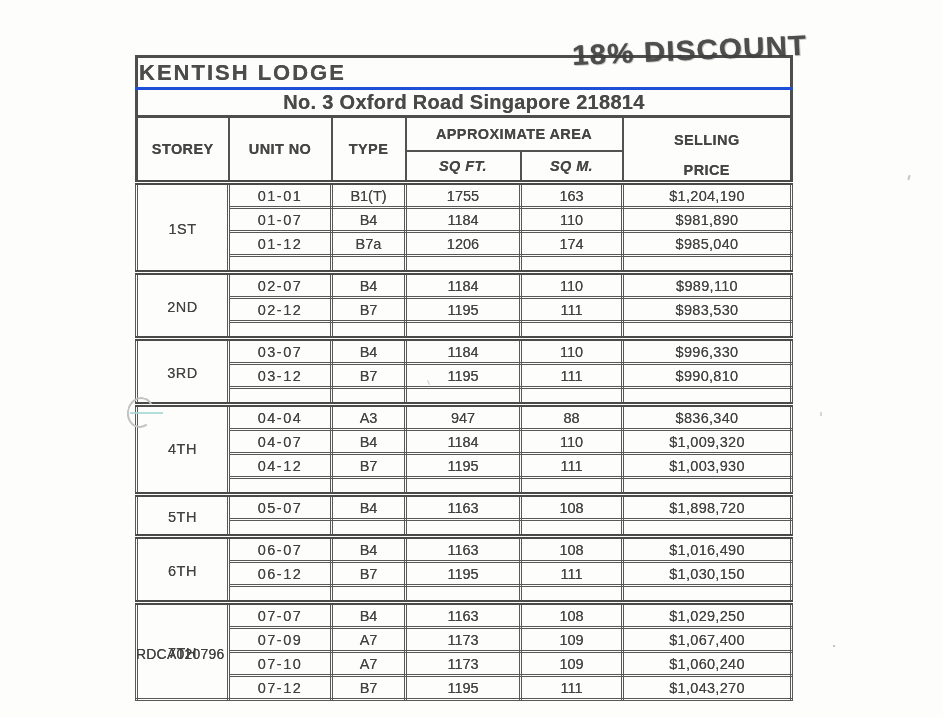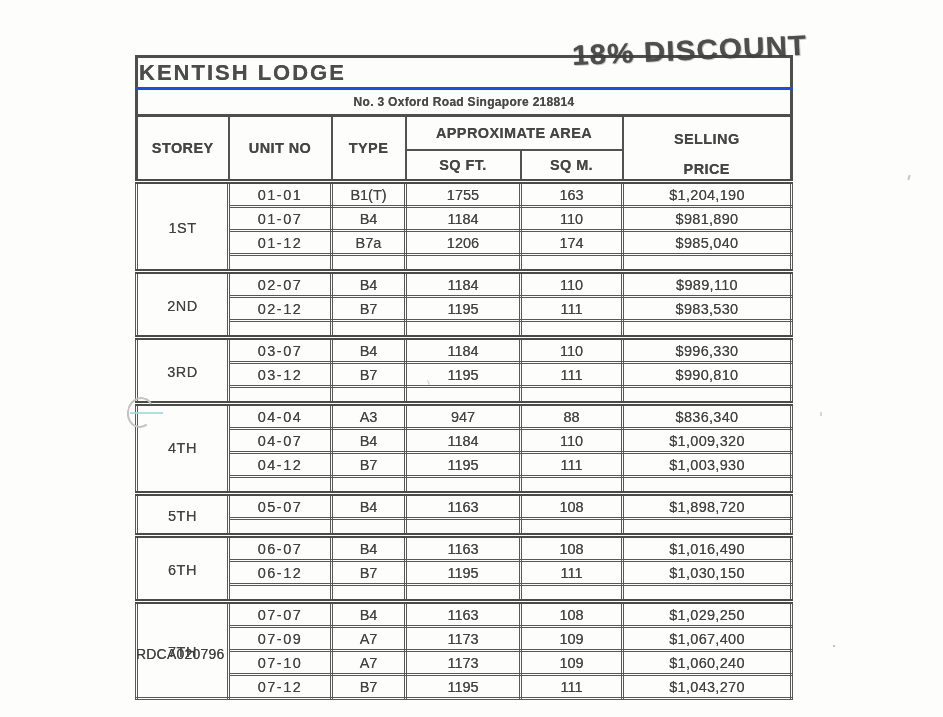--- a/index.html
+++ b/index.html
@@ -24,30 +24,30 @@
   tr.title-row td{
     height:27px;text-align:left;vertical-align:middle;
     border-bottom:3px solid #1d4ed8;
     border-radius:7px;
   }
   .title-text{
     font-size:22px;font-weight:600;letter-spacing:2px;color:#4c4c4c;
   }
   tr.subtitle-row td{
     height:22px;text-align:center;vertical-align:middle;
-    font-size:12px;font-weight:700;letter-spacing:.3px;color:#494949;
+    font-size:20px;font-weight:700;letter-spacing:.3px;color:#494949;
     border-bottom:3px solid #4e4e4e;
   }
   td.th{
     border:2px solid #525252;
     text-align:center;vertical-align:middle;
     font-size:14.5px;font-weight:700;letter-spacing:.4px;color:#4a4a4a;
   }
   tr.header-row1 td{height:22px;}
-  tr.header-row2 td{height:18px;border-bottom:3px solid #6d28d9;}
+  tr.header-row2 td{height:18px;border-bottom:3px solid #6d28d9;font-style:italic;}
   td.selling-th div{line-height:18px;margin-top:12px;}
 
   tr.data-row td, tr.blank-row td{
     border:3px double #585858;
     text-align:center;vertical-align:middle;
     font-size:14.5px;font-weight:500;color:#424242;
   }
   tr.data-row td{height:19px;}
   tr.blank-row td{height:11px;}
   tr.group-start td{border-top:5px double #4a4a4a;}

